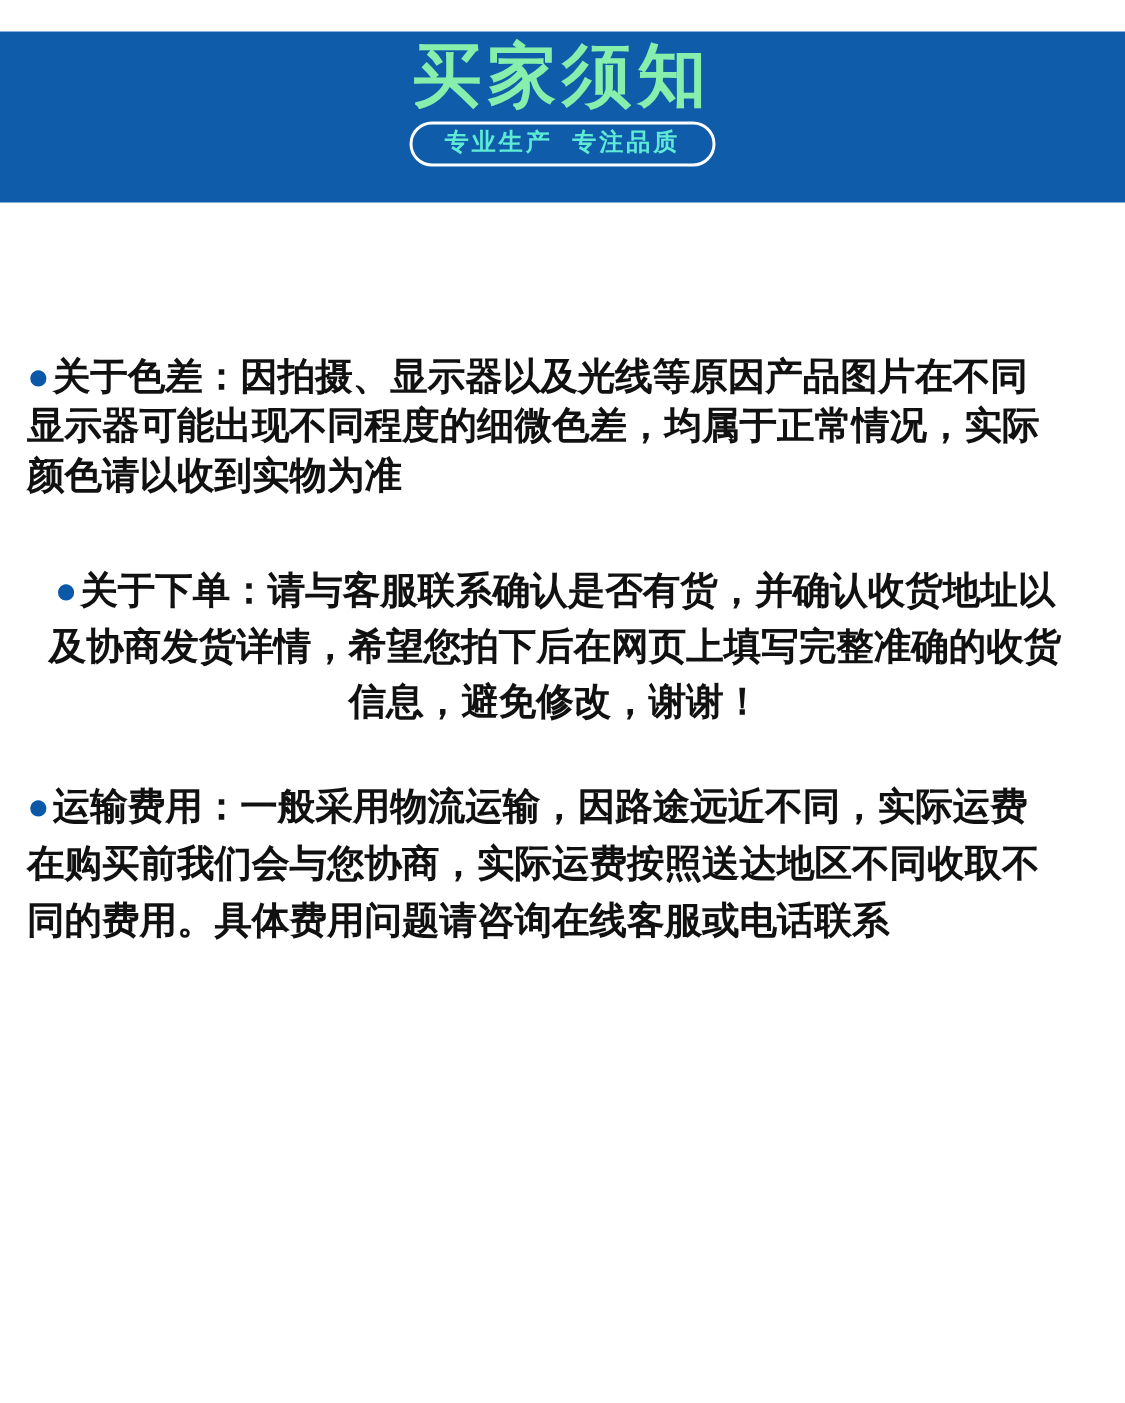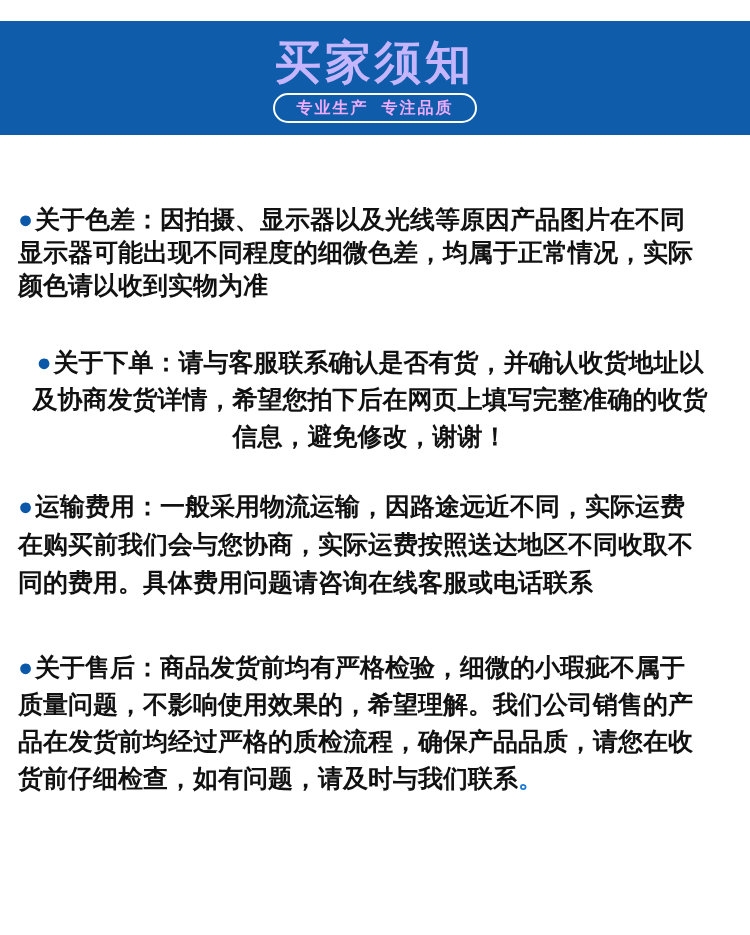--- a/index.html
+++ b/index.html
@@ -20,42 +20,42 @@
     height: 21px;
     background: #ffffff;
   }
   .header {
     height: 114px;
     background: var(--accent-blue, #0e5caa);
     text-align: center;
     overflow: hidden;
   }
   .header-title {
-    margin-top: 16px;
+    margin-top: 4px;
     font-size: 46px;
     line-height: 50px;
     font-weight: bold;
-    color: #c4b5fd;
+    color: #86efac;
     letter-spacing: 4px;
   }
   .tagline-pill {
     display: inline-block;
     margin-top: 6px;
     padding: 3px 22px;
     border: 2px solid #ffffff;
     border-radius: 16px;
     font-size: 16px;
     line-height: 20px;
     font-weight: bold;
-    color: #f0abfc;
+    color: #5eead4;
     letter-spacing: 2px;
     white-space: pre;
   }
   .body {
-    padding: 68px 28px 0 18px;
+    padding: 100px 28px 0 18px;
     color: #111111;
     font-weight: bold;
     font-size: 25px;
   }
   .notice {
     white-space: pre-line;
     margin: 0;
   }
   .bullet {
     color: var(--bullet-blue, #0b58a8);
@@ -94,20 +94,16 @@
 
     <p class="notice lh-b mt-p2"><span class="bullet">●</span><span>关于下单：请与客服联系确认是否有货，并确认收货地址以
 及协商发货详情，希望您拍下后在网页上填写完整准确的收货
 信息，避免修改，谢谢！</span></p>
 
 
     <p class="notice lh-d mt-p4"><span class="bullet">●</span><span>运输费用：一般采用物流运输，因路途远近不同，实际运费
 在购买前我们会与您协商，实际运费按照送达地区不同收取不
 同的费用。具体费用问题请咨询在线客服或电话联系</span></p>
 
-    <p class="notice lh-e mt-p5"><span class="bullet">●</span><span>关于售后：商品发货前均有严格检验，细微的小瑕疵不属于
-质量问题，不影响使用效果的，希望理解。我们公司销售的产
-品在发货前均经过严格的质检流程，确保产品品质，请您在收
-货前仔细检查，如有问题，请及时与我们联系</span><span class="accent-period">。</span></p>
 
   </div>
 
 </div>
 
 </body></html>

